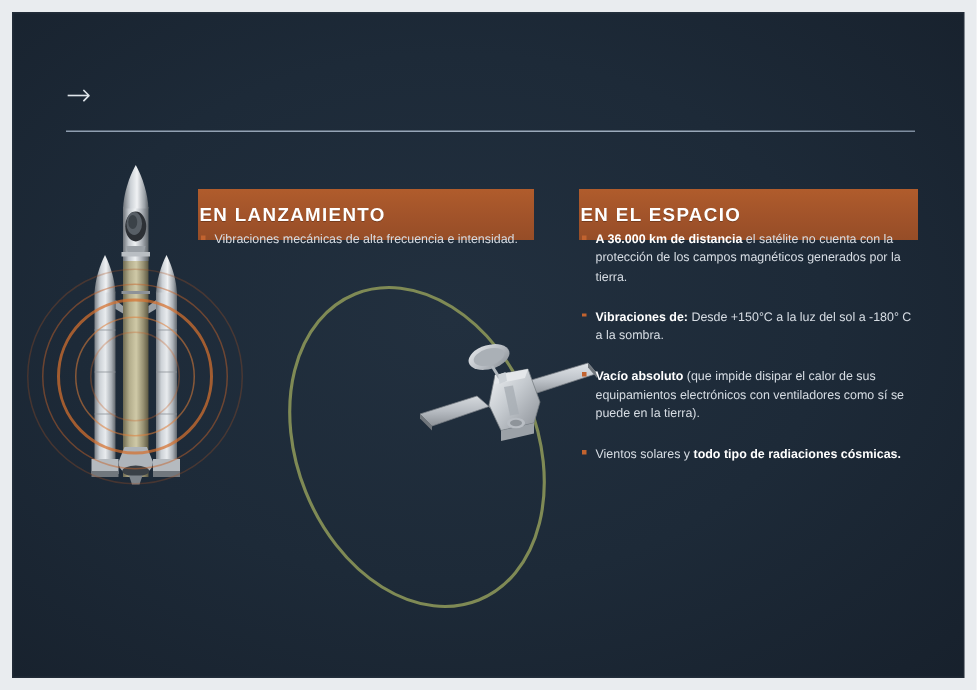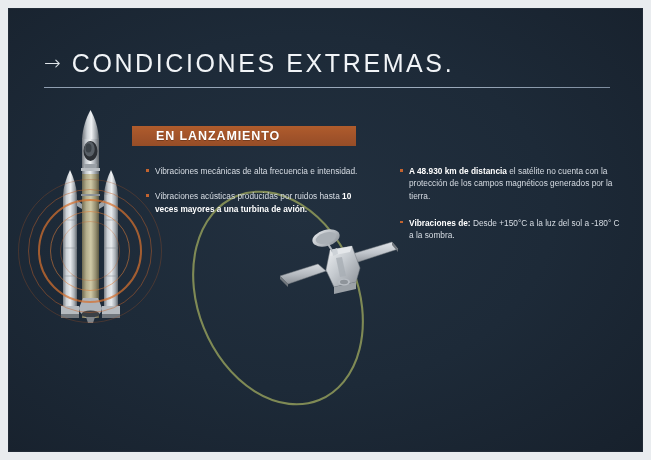--- a/index.html
+++ b/index.html
@@ -67,47 +67,47 @@
   #title-rule {
     margin-top: 7px;
     height: 1px;
     width: 566px;
     background: linear-gradient(to right, #8f9eb0 0%, #9dacbd 70%, #7d8c9e 100%);
   }
 
   
   .col-header {
     position: absolute;
-    height: 20px;
+    height: 34px;
     background: linear-gradient(to bottom, #b05c2c 0%, #a1532a 55%, #964d27 100%);
     color: #ffffff;
     font-size: 12.5px;
     font-weight: 700;
     letter-spacing: 0.9px;
     display: flex;
     align-items: center;
-    padding-left: 24px;
+    padding-left: 1px;
     box-sizing: border-box;
     text-shadow: 0 1px 0 rgba(0,0,0,0.25);
   }
   #header-launch {
     left: 124px;
     top: 118px;
     width: 224px;
   }
   #header-space {
     left: 378px;
     top: 118px;
     width: 226px;
   }
 
   .bullet-list {
     position: absolute;
     list-style: none;
-    margin: 12px;
+    margin: 0;
     padding: 0;
   }
   #list-launch {
     left: 126px;
     top: 145px;
     width: 228px;
   }
   #list-space {
     left: 380px;
     top: 145px;
@@ -180,21 +180,20 @@
 </style>
 </head>
 <body>
 
 <div id="slide-frame">
   <div id="slide">
 
     <div id="title-block">
       <div id="title-row">
         <span id="title-arrow">→</span>
-        <span id="page-title">CONDICIONES EXTREMAS.</span>
       </div>
       <div id="title-rule"></div>
     </div>
 
     <div id="rocket-art">
       <div class="ring" id="ring-4"></div>
       <div class="ring" id="ring-2"></div>
       <div class="ring" id="ring-1"></div>
       <div class="ring" id="ring-3"></div>
       <div class="ring" id="ring-5"></div>
@@ -325,24 +324,26 @@
         <ellipse cx="56" cy="14" rx="14" ry="8" fill="url(#dishG)" transform="rotate(-16 56 14)"></ellipse>
         <ellipse cx="56" cy="14" rx="10.5" ry="5.5" fill="#aab0b6" transform="rotate(-16 56 14)"></ellipse>
         <line x1="58" y1="20" x2="63" y2="28" stroke="#b0b6bc" stroke-width="2"></line>
 
         <path d="M62 26 L67 24 L68 30 L63 32 Z" fill="#cdd2d7"></path>
       </svg>
     </div>
 
     <div class="col-header" id="header-launch">EN LANZAMIENTO</div>
 
+    <div class="col-header" id="header-space">EN EL ESPACIO</div>
 
     <ul class="bullet-list" id="list-launch">
         <li class="bullet-item"><span>Vibraciones mecánicas de alta frecuencia  e intensidad.</span></li>
-        <li class="bullet-item"><span>Vibraciones acústicas producidas por ruidos hasta </span><b>10 veces mayores a una turbina de avión.</b></li>
       </ul>
     <ul class="bullet-list" id="list-space">
-        <li class="bullet-item"><b>A 48.930 km de distancia</b><span> el satélite no cuenta con la protección de los campos magnéticos generados por la tierra.</span></li>
+        <li class="bullet-item"><b>A 36.000 km de distancia</b><span> el satélite no cuenta con la protección de los campos magnéticos generados por la tierra.</span></li>
         <li class="bullet-item"><b>Vibraciones de:</b><span> Desde +150°C a la luz del sol  a -180° C a la sombra.</span></li>
+        <li class="bullet-item"><b>Vacío absoluto</b><span> (que impide disipar el calor de sus equipamientos electrónicos con ventiladores como sí se puede en la tierra).</span></li>
+        <li class="bullet-item"><span>Vientos solares</span><span> y </span><b>todo tipo de radiaciones cósmicas.</b></li>
       </ul>
 
   </div>
 </div>
 
 </body></html>

